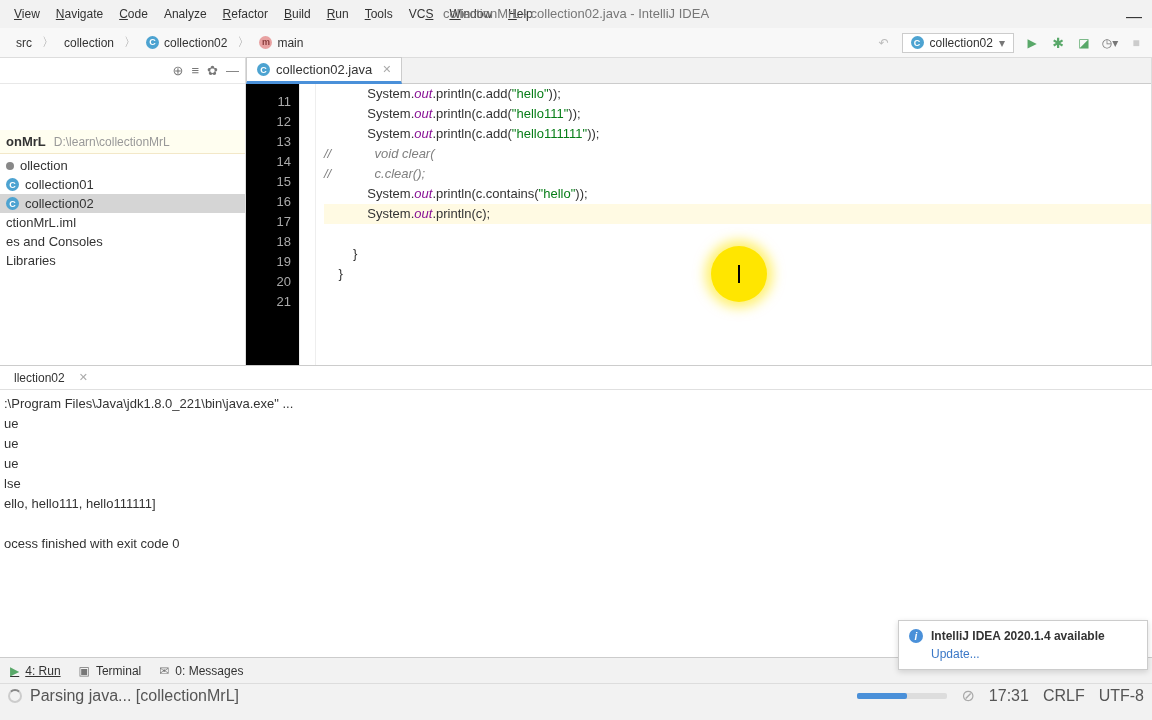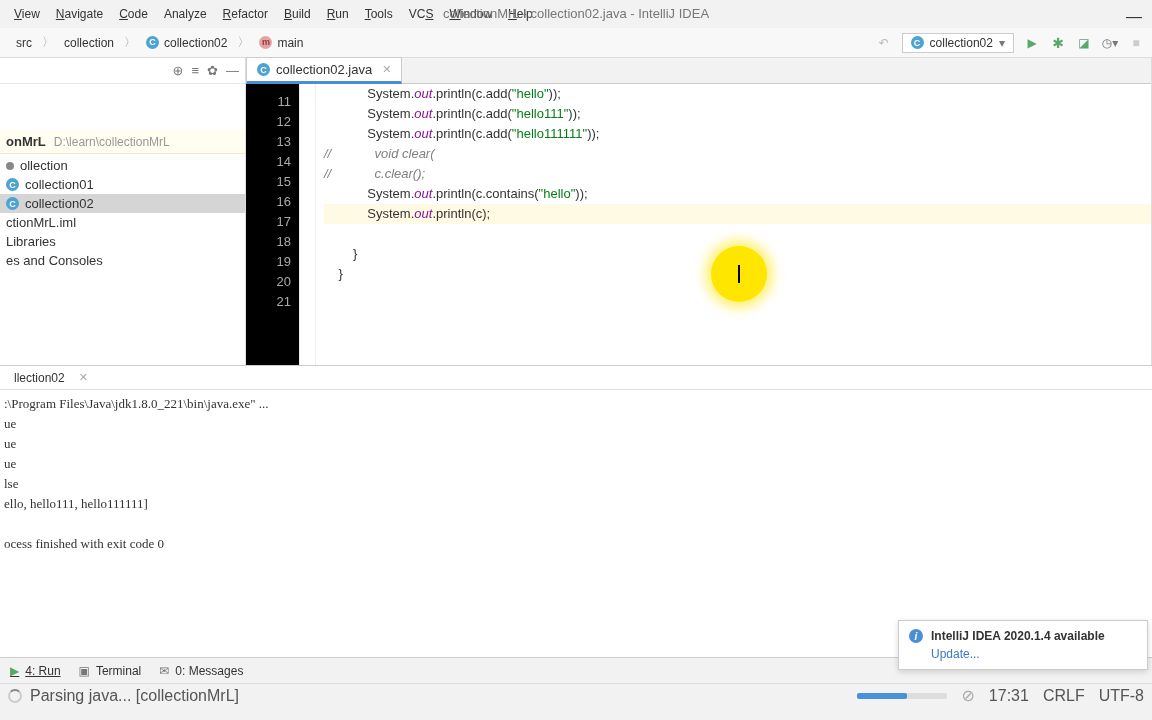--- a/index.html
+++ b/index.html
@@ -56,21 +56,21 @@
 .str { color: #067d17; }
 .cmt { color: #808080; font-style: italic; }
 .highlight-circle { position: absolute; width: 56px; height: 56px; border-radius: 50%; background: #ffe600; box-shadow: 0 0 12px 6px rgba(255,230,0,0.55); top: 162px; left: 395px; display: flex; align-items: center; justify-content: center; }
 .highlight-circle::after { content: ""; width: 2px; height: 18px; background: #000; }
 
 
 .run-panel { height: 292px; background: #fff; border-top: 1px solid #ccc; }
 .run-tabs { display: flex; align-items: center; height: 24px; border-bottom: 1px solid #e0e0e0; padding: 0 6px; gap: 6px; font-size: 12px; }
 .run-tabs .rt { padding: 2px 8px; }
 .run-tabs .rtx { color: #aaa; font-size: 11px; }
-.console { font-family: Liberation Serif, serif; font-size: 13px; line-height: 20px; padding: 4px 0 4px 4px; white-space: pre; color: #333; }
+.console { font-family: Liberation Sans, sans-serif; font-size: 13px; line-height: 20px; padding: 4px 0 4px 4px; white-space: pre; color: #333; }
 
 
 .bottom-tools { display: flex; align-items: center; height: 26px; border-top: 1px solid #ccc; background: #f2f2f2; gap: 18px; padding: 0 10px; font-size: 12px; }
 .bottom-tools .tool { display: flex; align-items: center; gap: 6px; }
 .bottom-tools .tool.active { text-decoration: underline; }
 
 
 .statusbar { display: flex; align-items: center; height: 24px; background: #f2f2f2; border-top: 1px solid #ddd; padding: 0 8px; font-size: 16px; color: #555; }
 .statusbar .spinner { width: 14px; height: 14px; border: 2px solid #ccc; border-top-color: #888; border-radius: 50%; margin-right: 8px; }
 .statusbar .right { margin-left: auto; display: flex; align-items: center; gap: 14px; }
@@ -162,24 +162,24 @@
           <span>collection01</span>
         </div>
         <div class="tree-item sel">
           <span class="class-icon">C</span>
           <span>collection02</span>
         </div>
         <div class="tree-item">
           <span>ctionMrL.iml</span>
         </div>
         <div class="tree-item">
+          <span>es and Consoles</span>
+        </div>
+        <div class="tree-item">
           <span> Libraries</span>
-        </div>
-        <div class="tree-item">
-          <span>es and Consoles</span>
         </div>
       </div>
   </div>
 
   <div class="editor">
     <div class="tabs">
       <div class="tab">
         <span class="class-icon">C</span>
         <span>collection02.java</span>
         <span class="close">✕</span>

